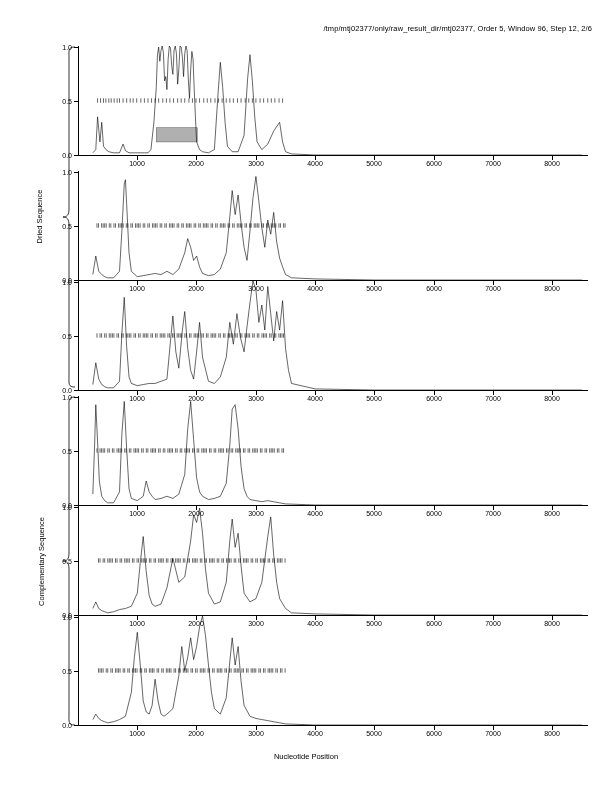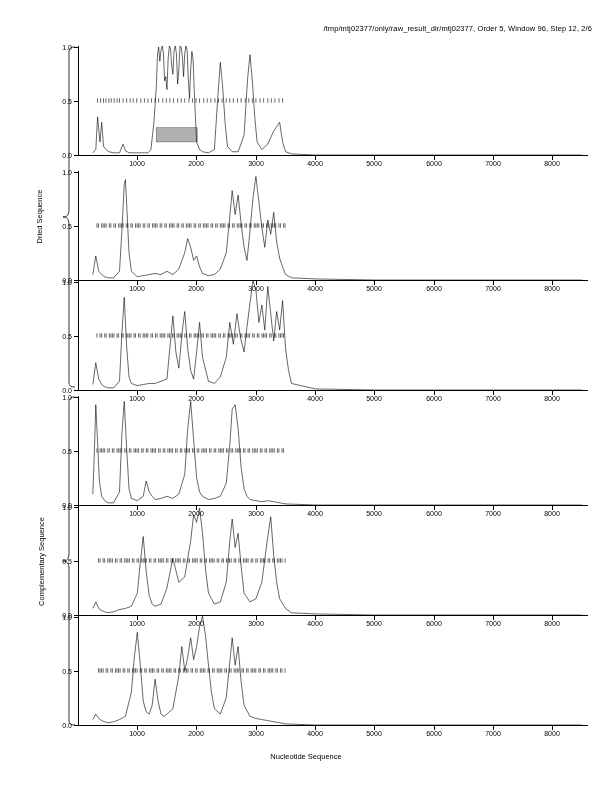--- a/index.html
+++ b/index.html
@@ -130,21 +130,21 @@
   </div>
   <div class="brace" style="top:396px;height:330px;">
     <svg width="14" height="330" viewBox="0 0 14 330" xmlns="http://www.w3.org/2000/svg">
       <path d="M13 1 C6 1, 7 4, 7 12 L7 157 C7 163, 5 165, 1 165 C5 165, 7 167, 7 173 L7 318 C7 326, 6 329, 13 329" fill="none" stroke="#000" stroke-width="0.8"></path>
     </svg>
   </div>
 
   <div class="ylab-axis" style="left:-21px; top:212px; width:120px; text-align:center; transform: rotate(-90deg);">Dried Sequence</div>
   <div class="ylab-axis" style="left:-39px; top:557px; width:160px; text-align:center; transform: rotate(-90deg);">Complementary Sequence</div>
 
-  <div class="xlab-axis" style="left:0px; top:752px; width:612px; text-align:center;">Nucleotide Sequence</div>
+  <div class="xlab-axis" style="left:0px; top:752px; width:612px; text-align:center;">Nucleotide Position</div>
 
   <div class="panel" style="top:46px;">
     <div class="plotbox">
       <div class="axis-left"></div>
       <div class="axis-bottom"></div>
       <div class="ytick" style="top:109px;"></div>
         <div class="ylabel-txt" style="top:109px;">0.0</div>
       <div class="ytick" style="top:55px;"></div>
         <div class="ylabel-txt" style="top:55px;">0.5</div>
       <div class="ytick" style="top:1px;"></div>

